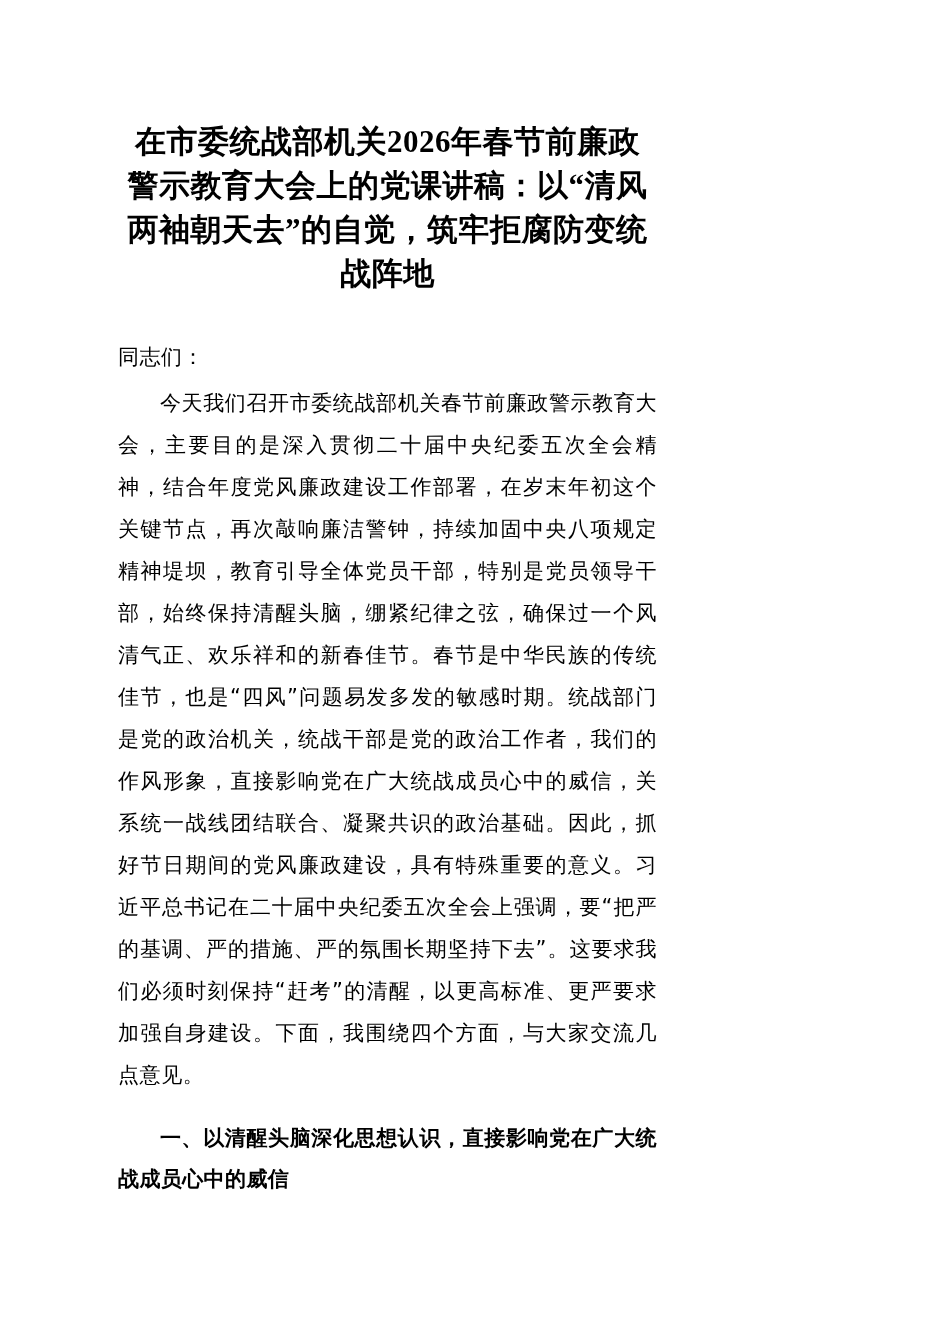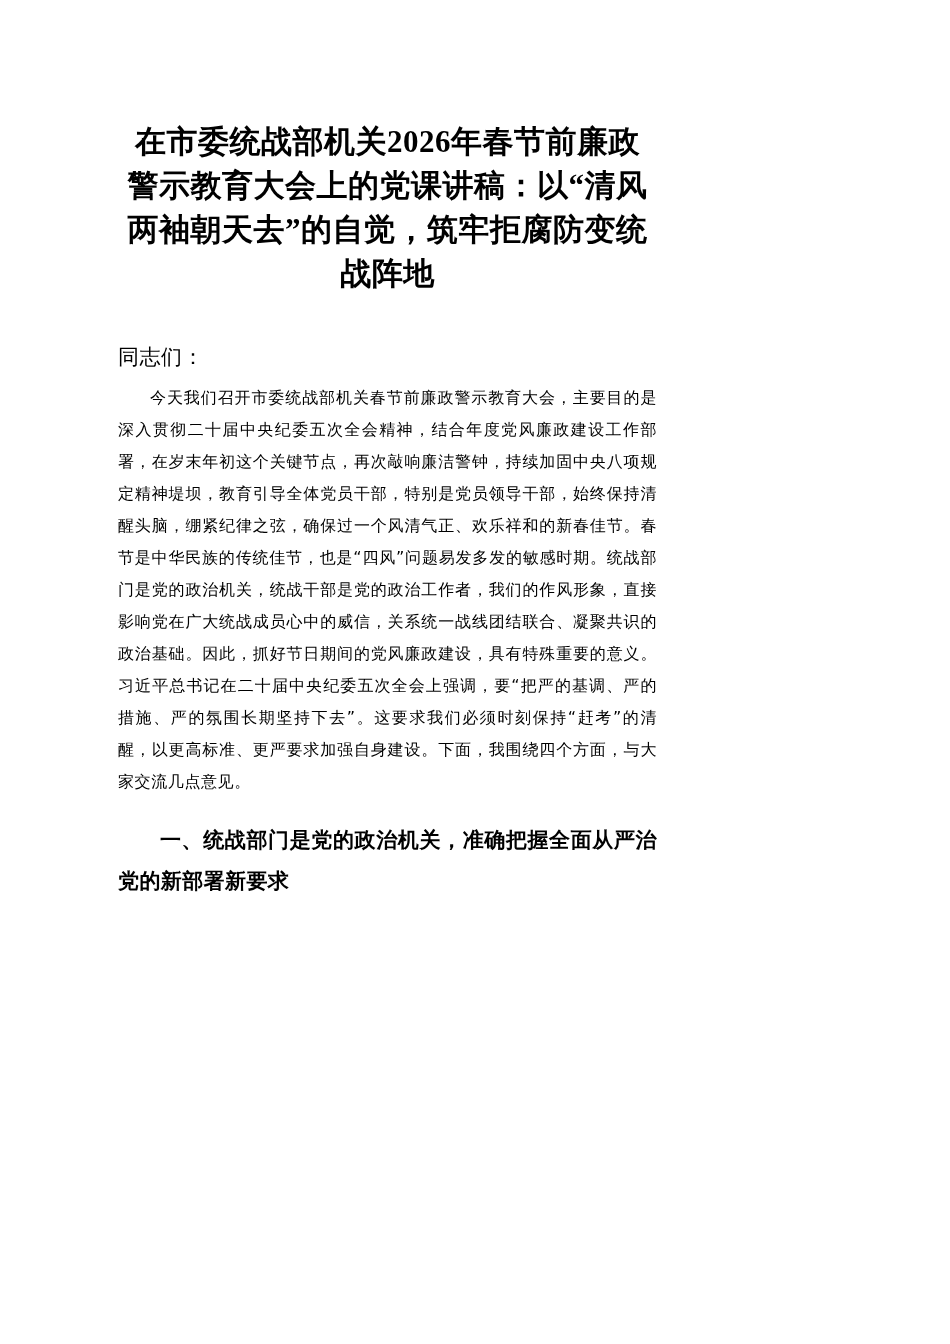--- a/index.html
+++ b/index.html
@@ -30,21 +30,21 @@
   }
   .salutation {
     font-family: "DejaVu Sans", sans-serif;
     font-size: 21px;
     line-height: 1.9;
     margin: 16px 0 4px 0;
     letter-spacing: 0.5px;
   }
   .body-para {
     font-family: "DejaVu Sans", sans-serif;
-    font-size: 16px;
+    font-size: 21px;
     line-height: 2.0;
     text-align: justify;
     text-align-last: left;
     text-indent: 2em;
     margin: 0 0 10px 0;
     letter-spacing: 0.6px;
   }
   .section-heading {
     font-family: "DejaVu Sans", sans-serif;
     font-weight: bold;
@@ -61,15 +61,15 @@
 <body>
 
 <div class="page">
 
   <h1 class="doc-title">在市委统战部机关2026年春节前廉政警示教育大会上的党课讲稿：以“清风两袖朝天去”的自觉，筑牢拒腐防变统战阵地</h1>
 
   <p class="salutation">同志们：</p>
 
   <p class="body-para">今天我们召开市委统战部机关春节前廉政警示教育大会，主要目的是深入贯彻二十届中央纪委五次全会精神，结合年度党风廉政建设工作部署，在岁末年初这个关键节点，再次敲响廉洁警钟，持续加固中央八项规定精神堤坝，教育引导全体党员干部，特别是党员领导干部，始终保持清醒头脑，绷紧纪律之弦，确保过一个风清气正、欢乐祥和的新春佳节。春节是中华民族的传统佳节，也是“四风”问题易发多发的敏感时期。统战部门是党的政治机关，统战干部是党的政治工作者，我们的作风形象，直接影响党在广大统战成员心中的威信，关系统一战线团结联合、凝聚共识的政治基础。因此，抓好节日期间的党风廉政建设，具有特殊重要的意义。习近平总书记在二十届中央纪委五次全会上强调，要“把严的基调、严的措施、严的氛围长期坚持下去”。这要求我们必须时刻保持“赶考”的清醒，以更高标准、更严要求加强自身建设。下面，我围绕四个方面，与大家交流几点意见。</p>
 
-  <p class="section-heading">一、统战部门是党的政治机关，准确把握全面从严治党的新部署新要求</p>
+  <p class="section-heading">一、以清醒头脑深化思想认识，直接影响党在广大统战成员心中的威信</p>
 
 </div>
 
 </body></html>

